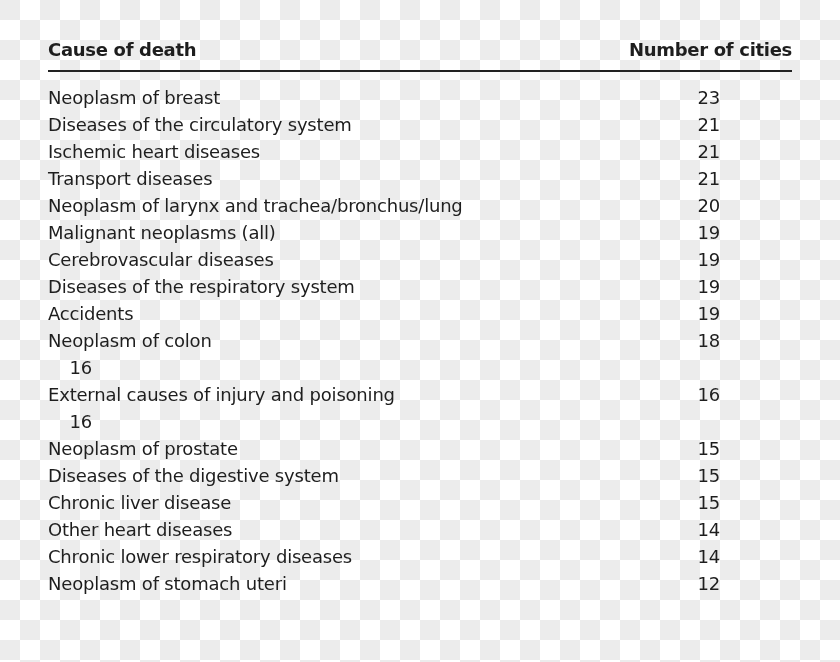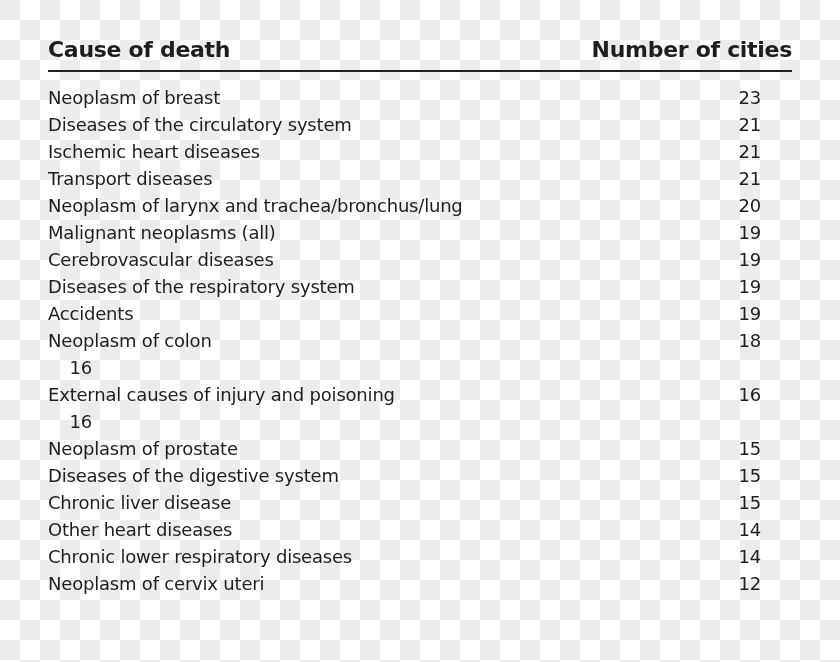--- a/index.html
+++ b/index.html
@@ -9,25 +9,25 @@
     background-image:
       linear-gradient(45deg, #ececec 25%, transparent 25%, transparent 75%, #ececec 75%),
       linear-gradient(45deg, #ececec 25%, transparent 25%, transparent 75%, #ececec 75%);
     background-size:40px 40px;
     background-position:20px 0, 0 20px;
     position:relative;
     font-family:"DejaVu Sans", sans-serif;
     color:#1e1e1e;
   }
   .table { position:absolute; left:48px; top:34px; width:744px; }
-  .head { display:flex; justify-content:space-between; font-weight:bold; font-size:22px; height:30px; align-items:center; letter-spacing:-0.3px; }
+  .head { display:flex; justify-content:space-between; font-weight:bold; font-size:18px; height:30px; align-items:center; letter-spacing:-0.3px; }
   .rule { height:2px; background:#222; margin-top:6px; margin-bottom:12px; }
   .row { display:flex; height:27px; align-items:center; font-size:18px; letter-spacing:-0.2px; }
   .cause { flex:1; }
-  .num { width:44px; text-align:right; margin-right:31px; }
+  .num { width:44px; text-align:right; margin-right:72px; }
 </style>
 </head>
 <body>
 
 <div class="table">
   <div class="head">
     <span>Cause of death</span>
     <span>Number of cities</span>
   </div>
   <div class="rule"></div>
@@ -96,17 +96,17 @@
       </div>
       <div class="row">
         <span class="cause">Other heart diseases</span>
         <span class="num">14</span>
       </div>
       <div class="row">
         <span class="cause">Chronic lower respiratory diseases</span>
         <span class="num">14</span>
       </div>
       <div class="row">
-        <span class="cause">Neoplasm of cervix uteri</span>
+        <span class="cause">Neoplasm of stomach uteri</span>
         <span class="num">12</span>
       </div>
     </div>
 </div>
 
 </body></html>

